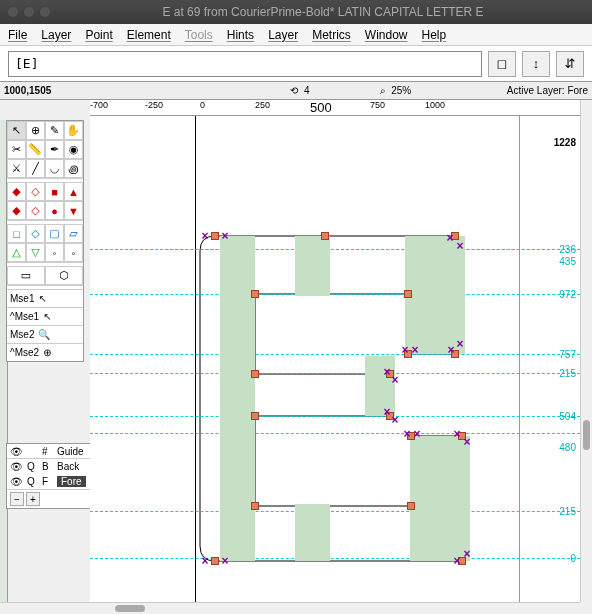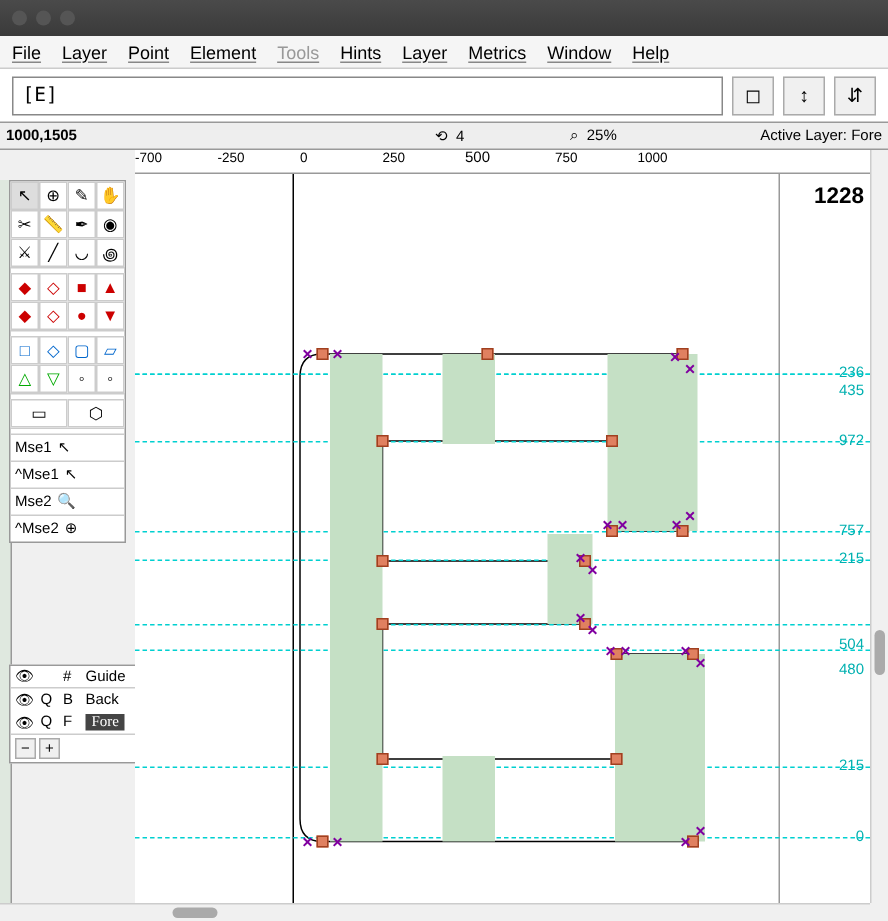--- a/index.html
+++ b/index.html
@@ -35,31 +35,31 @@
 
 .mouse-panel { font-size: 10px; padding: 2px 3px; border-top: 1px solid #ccc; line-height: 1.3; display: flex; align-items: center; gap: 4px; }
 
 .layer-panel { position: absolute; left: 6px; top: 443px; width: 110px; background: #fff; border: 1px solid #999; font-size: 10px; }
 .layer-row { display: flex; align-items: center; height: 15px; padding: 0 3px; gap: 5px; }
 .layer-row.hdr { border-bottom: 1px solid #ccc; }
 .layer-row .vis { width: 12px; }
 .layer-row .edit { width: 10px; }
 .layer-row .sel { width: 10px; }
 .layer-row .name {}
-.layer-sel { background: #444; color: #fff; padding: 0 4px; font-family: Liberation Serif, serif; }
+.layer-sel { background: #444; color: #fff; padding: 0 4px; }
 .layer-btns { padding: 2px 3px; display: flex; gap: 2px; border-top: 1px solid #ccc; }
 .layer-btns button { width: 14px; height: 14px; font-size: 10px; border: 1px solid #aaa; background: #f0f0f0; }
 
 .canvas { position: absolute; left: 90px; top: 116px; right: 12px; bottom: 12px; background: #fff; overflow: hidden; }
 .glyph-area { position: absolute; left: 105px; top: 0; right: 60px; bottom: 0; background: #fff; }
 .v-origin { position: absolute; top: 0; bottom: 0; width: 1px; background: #000; left: 0; }
 .v-advance { position: absolute; top: 0; bottom: 0; width: 1px; background: #999; right: 0; }
 .hguide { position: absolute; left: -105px; right: -60px; border-top: 1px dashed #00d0d0; height: 0; }
 .hguide-label { position: absolute; right: -56px; font-size: 10px; color: #00b0b0; transform: translateY(-50%); }
-.top-label { position: absolute; right: -56px; top: 6px; font-size: 15px; font-weight: bold; }
+.top-label { position: absolute; right: -56px; top: 21px; font-size: 10px; font-weight: bold; }
 
 .hint-zone { position: absolute; background: #c5e0c5; }
 .glyph-path { position: absolute; }
 .anchor { position: absolute; width: 8px; height: 8px; background: #e08060; border: 1px solid #a04020; transform: translate(-50%, -50%); }
 .handle-x { position: absolute; width: 10px; height: 10px; transform: translate(-50%, -50%); color: #8000a0; font-size: 12px; font-weight: bold; text-align: center; line-height: 10px; }
 
 .scrollbar-v { position: absolute; right: 0; top: 100px; bottom: 12px; width: 12px; background: #f0f0f0; border-left: 1px solid #ccc; }
 .scrollbar-v .thumb { position: absolute; left: 2px; right: 2px; top: 320px; height: 30px; background: #aaa; border-radius: 4px; }
 .scrollbar-h { position: absolute; left: 0; right: 12px; bottom: 0; height: 12px; background: #f0f0f0; border-top: 1px solid #ccc; }
 .scrollbar-h .thumb { position: absolute; top: 2px; bottom: 2px; left: 115px; width: 30px; background: #aaa; border-radius: 4px; }
@@ -67,20 +67,21 @@
 </style>
 </head>
 <body>
 
 <div class="titlebar">
   <div class="traffic">
     <span></span>
     <span></span>
     <span></span>
   </div>
+  <div class="title">E at 69 from CourierPrime-Bold* LATIN CAPITAL LETTER E</div>
 </div>
 
 <div class="menubar">
   <span>File</span>
   <span>Layer</span>
   <span>Point</span>
   <span>Element</span>
   <span class="disabled">Tools</span>
   <span>Hints</span>
   <span>Layer</span>
@@ -107,21 +108,21 @@
     &nbsp;<span>25%</span>
   </span>
   <span class="active-layer">Active Layer: Fore</span>
 </div>
 
 <div class="ruler-h" id="rulerh">
     <div class="tick" style="left: 0px;"><span style="font-size:9px">-700</span></div>
     <div class="tick" style="left: 55px;"><span style="font-size:9px">-250</span></div>
     <div class="tick" style="left: 110px;"><span style="font-size:9px">0</span></div>
     <div class="tick" style="left: 165px;"><span style="font-size:9px">250</span></div>
-    <div class="tick" style="left: 220px;"><span style="font-size:10px">500</span></div>
+    <div class="tick" style="left: 220px;"><span style="font-size:13px">500</span></div>
     <div class="tick" style="left: 280px;"><span style="font-size:9px">750</span></div>
     <div class="tick" style="left: 335px;"><span style="font-size:9px">1000</span></div>
     <div class="tick" style="left: 395px; margin-top: 30px;"><span style="font-size:9px">1250</span></div>
   </div>
 
 <div class="left-vruler"></div>
 
 <div class="tool-palette">
   <div class="tool-row">
     <div class="tool-btn sel">↖</div>
@@ -228,21 +229,21 @@
       <div class="hguide-label" style="top: 133px;">236</div>
       <div class="hguide" style="top: 133px;"></div>
       <div class="hguide-label" style="top: 145px;">435</div>
       <div class="hguide" style="top: 178px;"></div>
       <div class="hguide-label" style="top: 178px;">972</div>
       <div class="hguide" style="top: 238px;"></div>
       <div class="hguide-label" style="top: 238px;">757</div>
       <div class="hguide" style="top: 257px;"></div>
       <div class="hguide-label" style="top: 257px;">215</div>
       <div class="hguide" style="top: 300px;"></div>
-      <div class="hguide-label" style="top: 314px;">504</div>
+      <div class="hguide-label" style="top: 300px;">504</div>
       <div class="hguide" style="top: 317px;"></div>
       <div class="hguide-label" style="top: 331px;">480</div>
       <div class="hguide" style="top: 395px;"></div>
       <div class="hguide-label" style="top: 395px;">215</div>
       <div class="hguide" style="top: 442px;"></div>
       <div class="hguide-label" style="top: 442px;">0</div>
       <div class="hint-zone" style="left: 25px; top: 120px; width: 35px; height: 325px;"></div>
       <div class="hint-zone" style="left: 100px; top: 120px; width: 35px; height: 60px;"></div>
       <div class="hint-zone" style="left: 170px; top: 240px; width: 30px; height: 60px;"></div>
       <div class="hint-zone" style="left: 100px; top: 388px; width: 35px; height: 57px;"></div>

